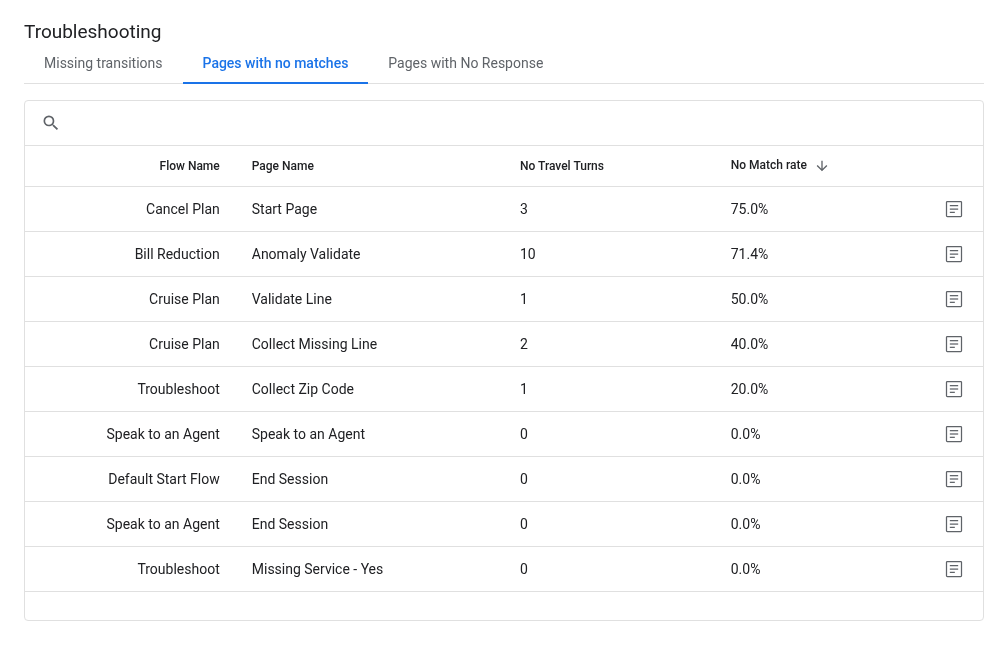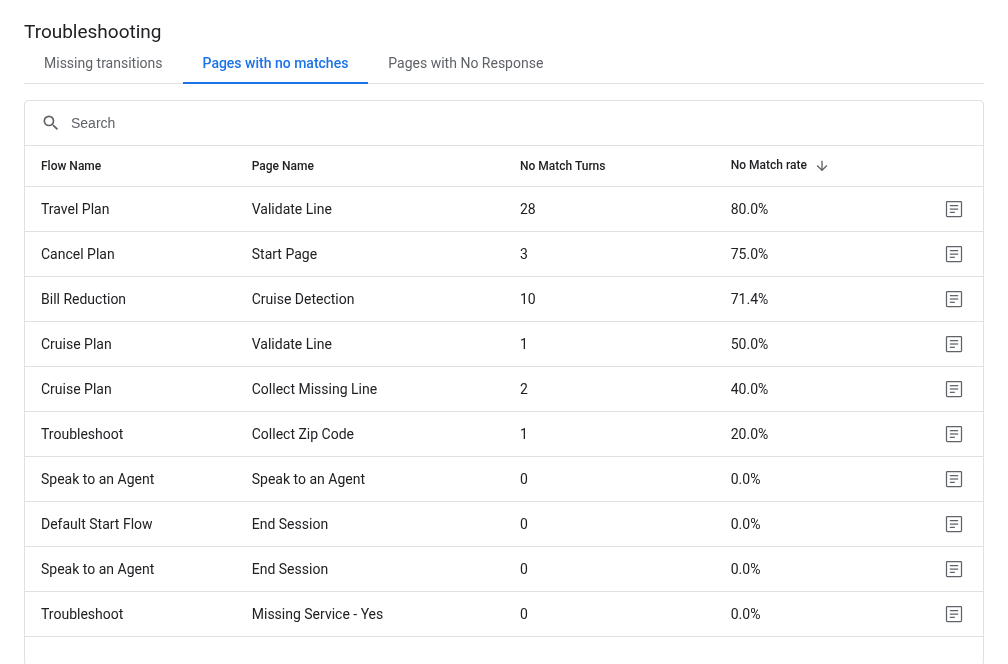--- a/index.html
+++ b/index.html
@@ -161,21 +161,21 @@
       align-items: center;
       justify-content: center;
       border-radius: 50%;
     }
 
     .pagination-nav-btn:disabled {
       color: #bdbdbd;
       cursor: default;
     }
 
-    .col-flow { width: 22%; }
+    .col-flow { width: 22%; text-align: right; }
     .col-page { width: 28%; }
     .col-turns { width: 22%; }
     .col-rate { width: 22%; }
     .col-action { width: 6%; text-align: center; }
   </style>
 </head>
 <body>
 
 <div class="page-container">
   <h1 class="page-title">Troubleshooting</h1>
@@ -192,82 +192,65 @@
     </div>
   </div>
 
   <div class="content-card">
     <div class="search-bar">
       <span class="search-icon-wrap">
         <svg width="20" height="20" viewBox="0 0 24 24" fill="currentColor">
           <path d="M15.5 14h-.79l-.28-.27A6.471 6.471 0 0 0 16 9.5 6.5 6.5 0 1 0 9.5 16c1.61 0 3.09-.59 4.23-1.57l.27.28v.79l5 4.99L20.49 19l-4.99-5zm-6 0C7.01 14 5 11.99 5 9.5S7.01 5 9.5 5 14 7.01 14 9.5 11.99 14 9.5 14z"></path>
         </svg>
       </span>
-      <input type="text" class="search-input" placeholder="Search" style="">
     </div>
 
     <table>
       <thead>
         <tr>
           <th class="col-flow">
             <span>Flow Name</span>
           </th>
           <th class="col-page">
             <span>Page Name</span>
           </th>
           <th class="col-turns">
-            <span>No Match Turns</span>
+            <span>No Travel Turns</span>
           </th>
           <th class="col-rate" style="cursor:pointer;">
             <span>No Match rate</span>
             <span class="sort-icon">
               <svg width="16" height="16" viewBox="0 0 24 24" fill="currentColor">
                 <path d="M20 12l-1.41-1.41L13 16.17V4h-2v12.17l-5.58-5.59L4 12l8 8 8-8z"></path>
               </svg>
             </span>
           </th>
           <th class="col-action"></th>
         </tr>
       </thead>
       <tbody id="table-body">
-      <tr>
-            <td class="col-flow">Travel Plan</td>
-            <td class="col-page">Validate Line</td>
-            <td class="col-turns">28</td>
-            <td class="col-rate">80.0%</td>
-            <td class="col-action">
-    <div class="detail-btn">
-      <svg viewBox="0 0 24 24" fill="none" stroke="#5f6368" stroke-width="1.5">
-        <rect x="3" y="3" width="18" height="18" rx="1" ry="1"></rect>
-        <line x1="7" y1="8" x2="17" y2="8"></line>
-        <line x1="7" y1="12" x2="17" y2="12"></line>
-        <line x1="7" y1="16" x2="13" y2="16"></line>
-      </svg>
-    </div>
-  </td>
-          </tr>
           <tr>
             <td class="col-flow">Cancel Plan</td>
             <td class="col-page">Start Page</td>
             <td class="col-turns">3</td>
             <td class="col-rate">75.0%</td>
             <td class="col-action">
     <div class="detail-btn">
       <svg viewBox="0 0 24 24" fill="none" stroke="#5f6368" stroke-width="1.5">
         <rect x="3" y="3" width="18" height="18" rx="1" ry="1"></rect>
         <line x1="7" y1="8" x2="17" y2="8"></line>
         <line x1="7" y1="12" x2="17" y2="12"></line>
         <line x1="7" y1="16" x2="13" y2="16"></line>
       </svg>
     </div>
   </td>
           </tr>
           <tr>
             <td class="col-flow">Bill Reduction</td>
-            <td class="col-page">Cruise Detection</td>
+            <td class="col-page">Anomaly Validate</td>
             <td class="col-turns">10</td>
             <td class="col-rate">71.4%</td>
             <td class="col-action">
     <div class="detail-btn">
       <svg viewBox="0 0 24 24" fill="none" stroke="#5f6368" stroke-width="1.5">
         <rect x="3" y="3" width="18" height="18" rx="1" ry="1"></rect>
         <line x1="7" y1="8" x2="17" y2="8"></line>
         <line x1="7" y1="12" x2="17" y2="12"></line>
         <line x1="7" y1="16" x2="13" y2="16"></line>
       </svg>

